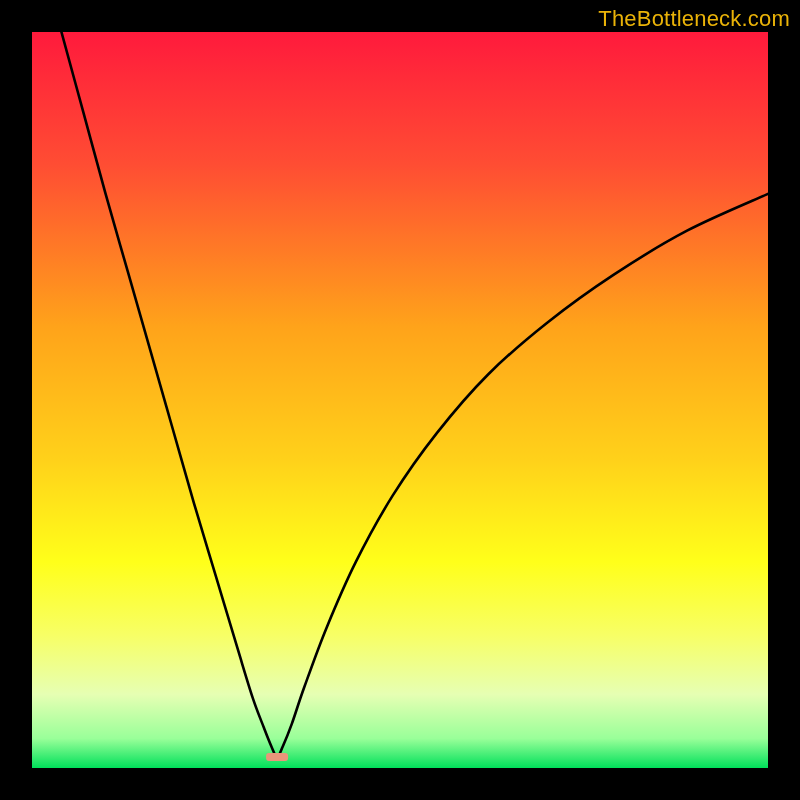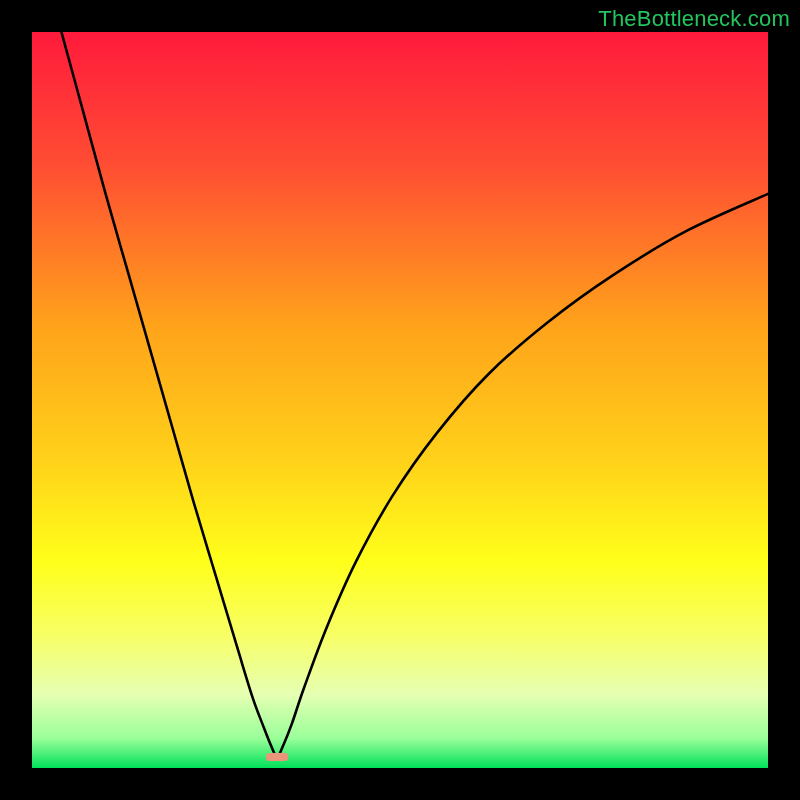--- a/index.html
+++ b/index.html
@@ -23,21 +23,21 @@
     left: 32px;
     width: 736px;
     height: 736px;
     overflow: hidden;
   }
   .plot svg { display: block; }
   .watermark {
     position: absolute;
     top: 6px;
     right: 10px;
-    color: #22c55e;
+    color: #eab308;
     font-size: 22px;
     font-weight: 400;
     letter-spacing: 0.2px;
   }
 </style>
 </head>
 <body>
 
 <div class="frame">
   <div class="watermark">TheBottleneck.com</div>

